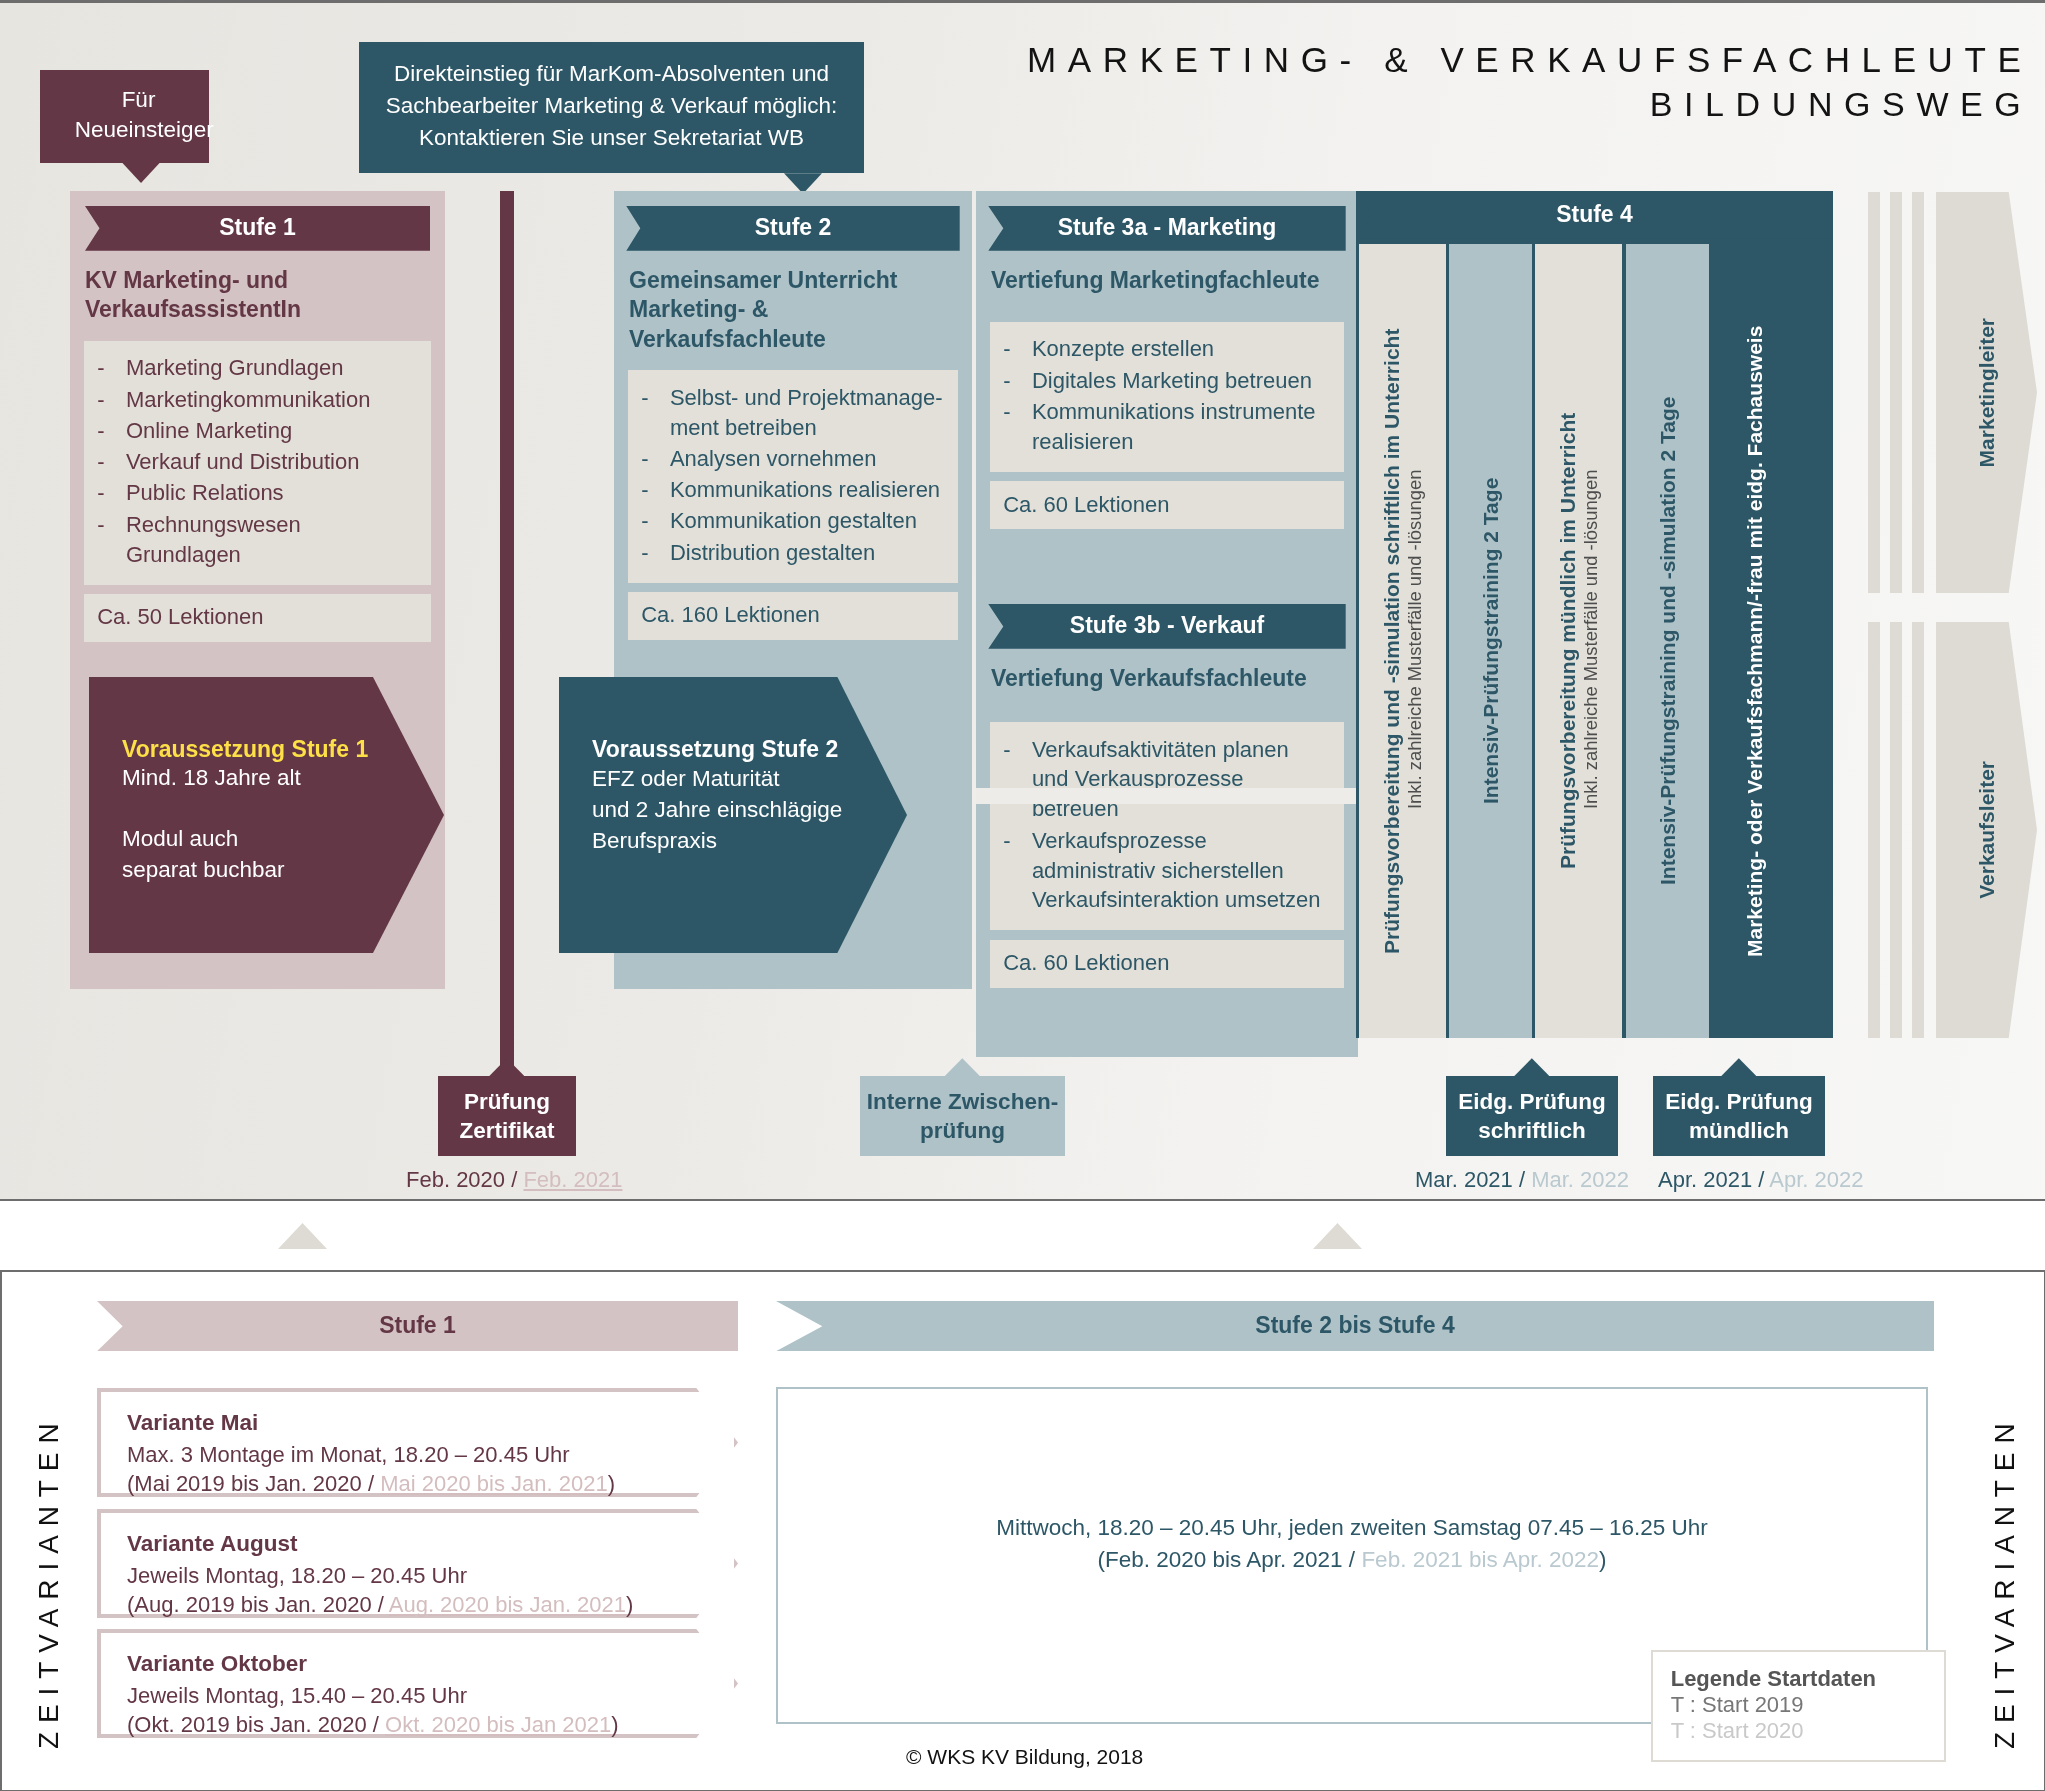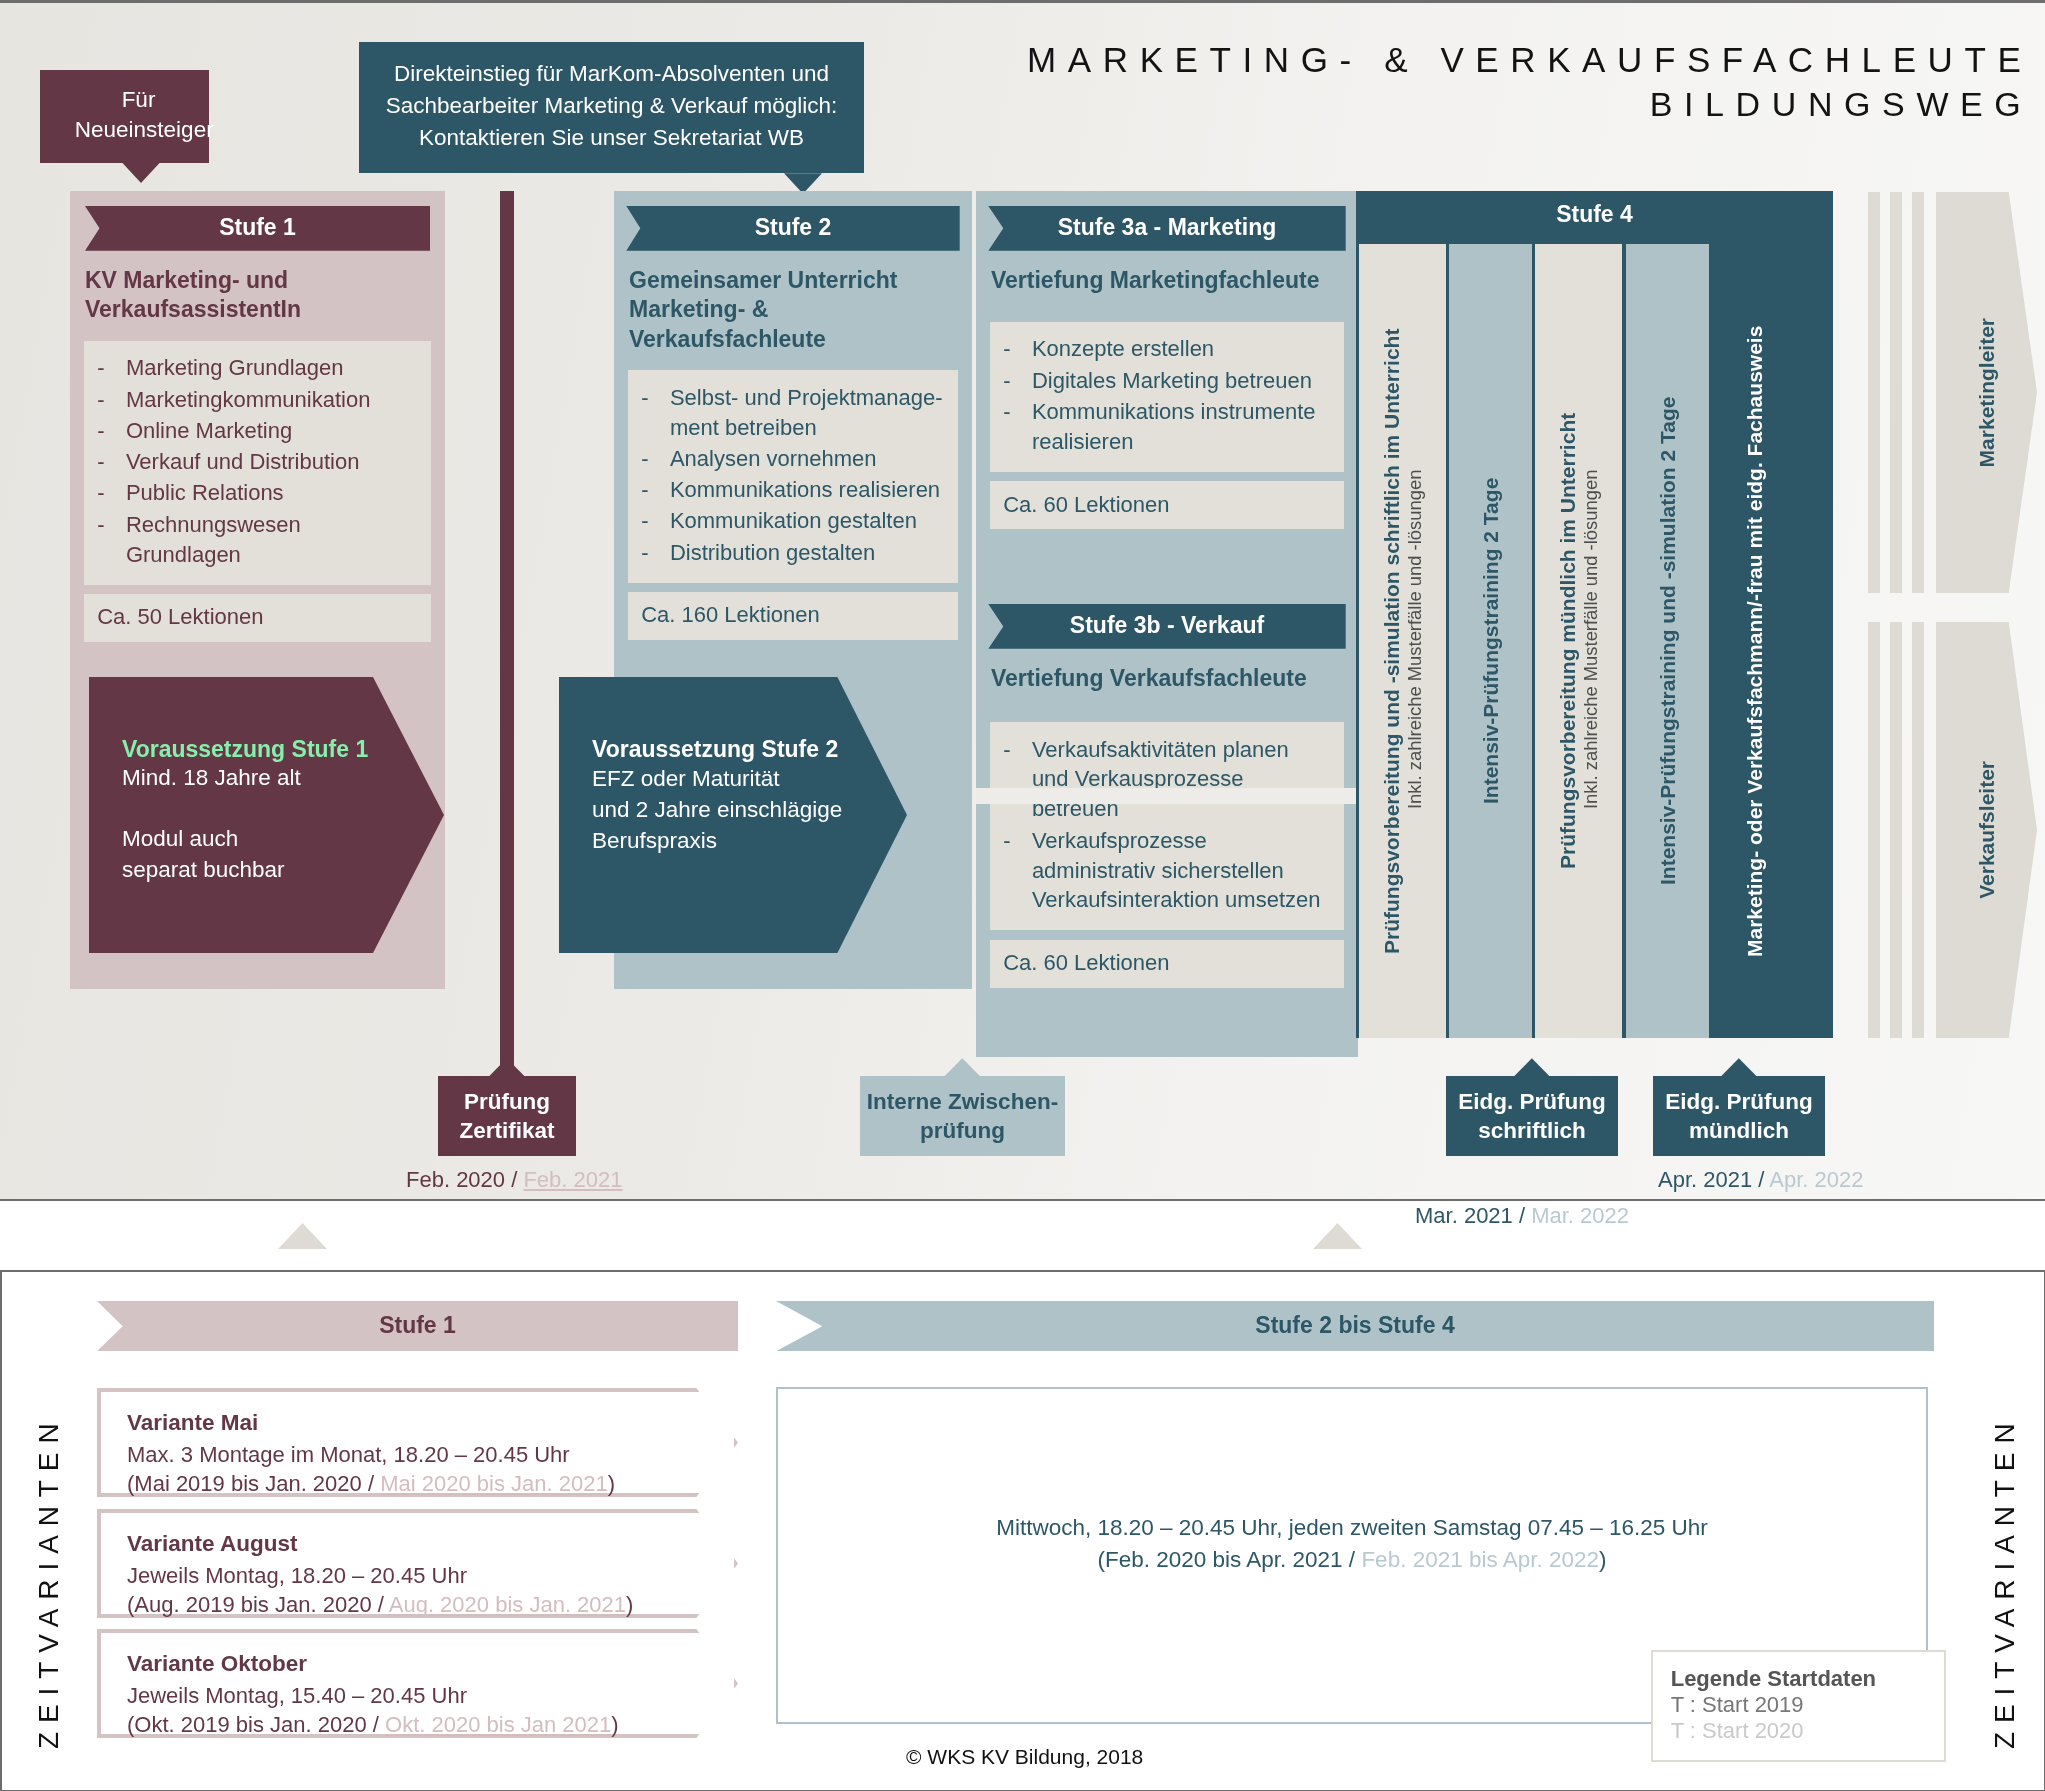--- a/index.html
+++ b/index.html
@@ -206,21 +206,21 @@
             <span style="white-space: pre-line;">Rechnungswesen Grundlagen</span>
           </li>
         </ul>
     </div>
     <div class="lektionen">Ca. 50 Lektionen</div>
   </div>
   <div id="stage1-sidebar"></div>
 
   <div style="position:absolute;left:89px;top:677px;width:355px;height:276px;background:#633745;
               clip-path:polygon(0 0,80% 0,100% 50%,80% 100%,0 100%);padding:59px 0 0 33px;">
-    <div style="font-size:23px;font-weight:bold;color:#86efac;">Voraussetzung Stufe 1</div>
+    <div style="font-size:23px;font-weight:bold;color:#fde047;">Voraussetzung Stufe 1</div>
     <div style="font-size:22.5px;color:#fff;line-height:1.35;">Mind. 18 Jahre alt</div>
     <div style="font-size:22.5px;color:#fff;line-height:1.35;margin-top:31px;">Modul auch</div>
     <div style="font-size:22.5px;color:#fff;line-height:1.35;">separat buchbar</div>
   </div>
 
   <div class="stage-col" id="stage2">
     <div class="ribbon teal">Stufe 2</div>
     <div class="stage-subtitle teal-txt" style="white-space:pre-line">Gemeinsamer Unterricht
 Marketing- &amp; Verkaufsfachleute</div>
     <div class="inner-panel">
@@ -360,21 +360,21 @@
     <div class="nub" style="background:#aec2c8;"></div>
     <span style="white-space:pre-line">Interne Zwischen-
 prüfung</span>
   </div>
 
   <div class="exam-box" style="left:1446px;top:1076px;width:172px;height:80px;background:#2d5767;">
     <div class="nub" style="background:#2d5767;"></div>
     <span style="white-space:pre-line">Eidg. Prüfung
 schriftlich</span>
   </div>
-  <div class="exam-date" style="left:1415px;top:1167px;margin-top:36px;">
+  <div class="exam-date" style="left:1415px;top:1167px;">
     <span class="teal-txt">Mar. 2021</span><span class="teal-txt"> / </span><span class="dim-teal">Mar. 2022</span>
   </div>
 
   <div class="exam-box" style="left:1653px;top:1076px;width:172px;height:80px;background:#2d5767;">
     <div class="nub" style="background:#2d5767;"></div>
     <span style="white-space:pre-line">Eidg. Prüfung
 mündlich</span>
   </div>
   <div class="exam-date" style="left:1658px;top:1167px;">
     <span class="teal-txt">Apr. 2021</span><span class="teal-txt"> / </span><span class="dim-teal">Apr. 2022</span>

